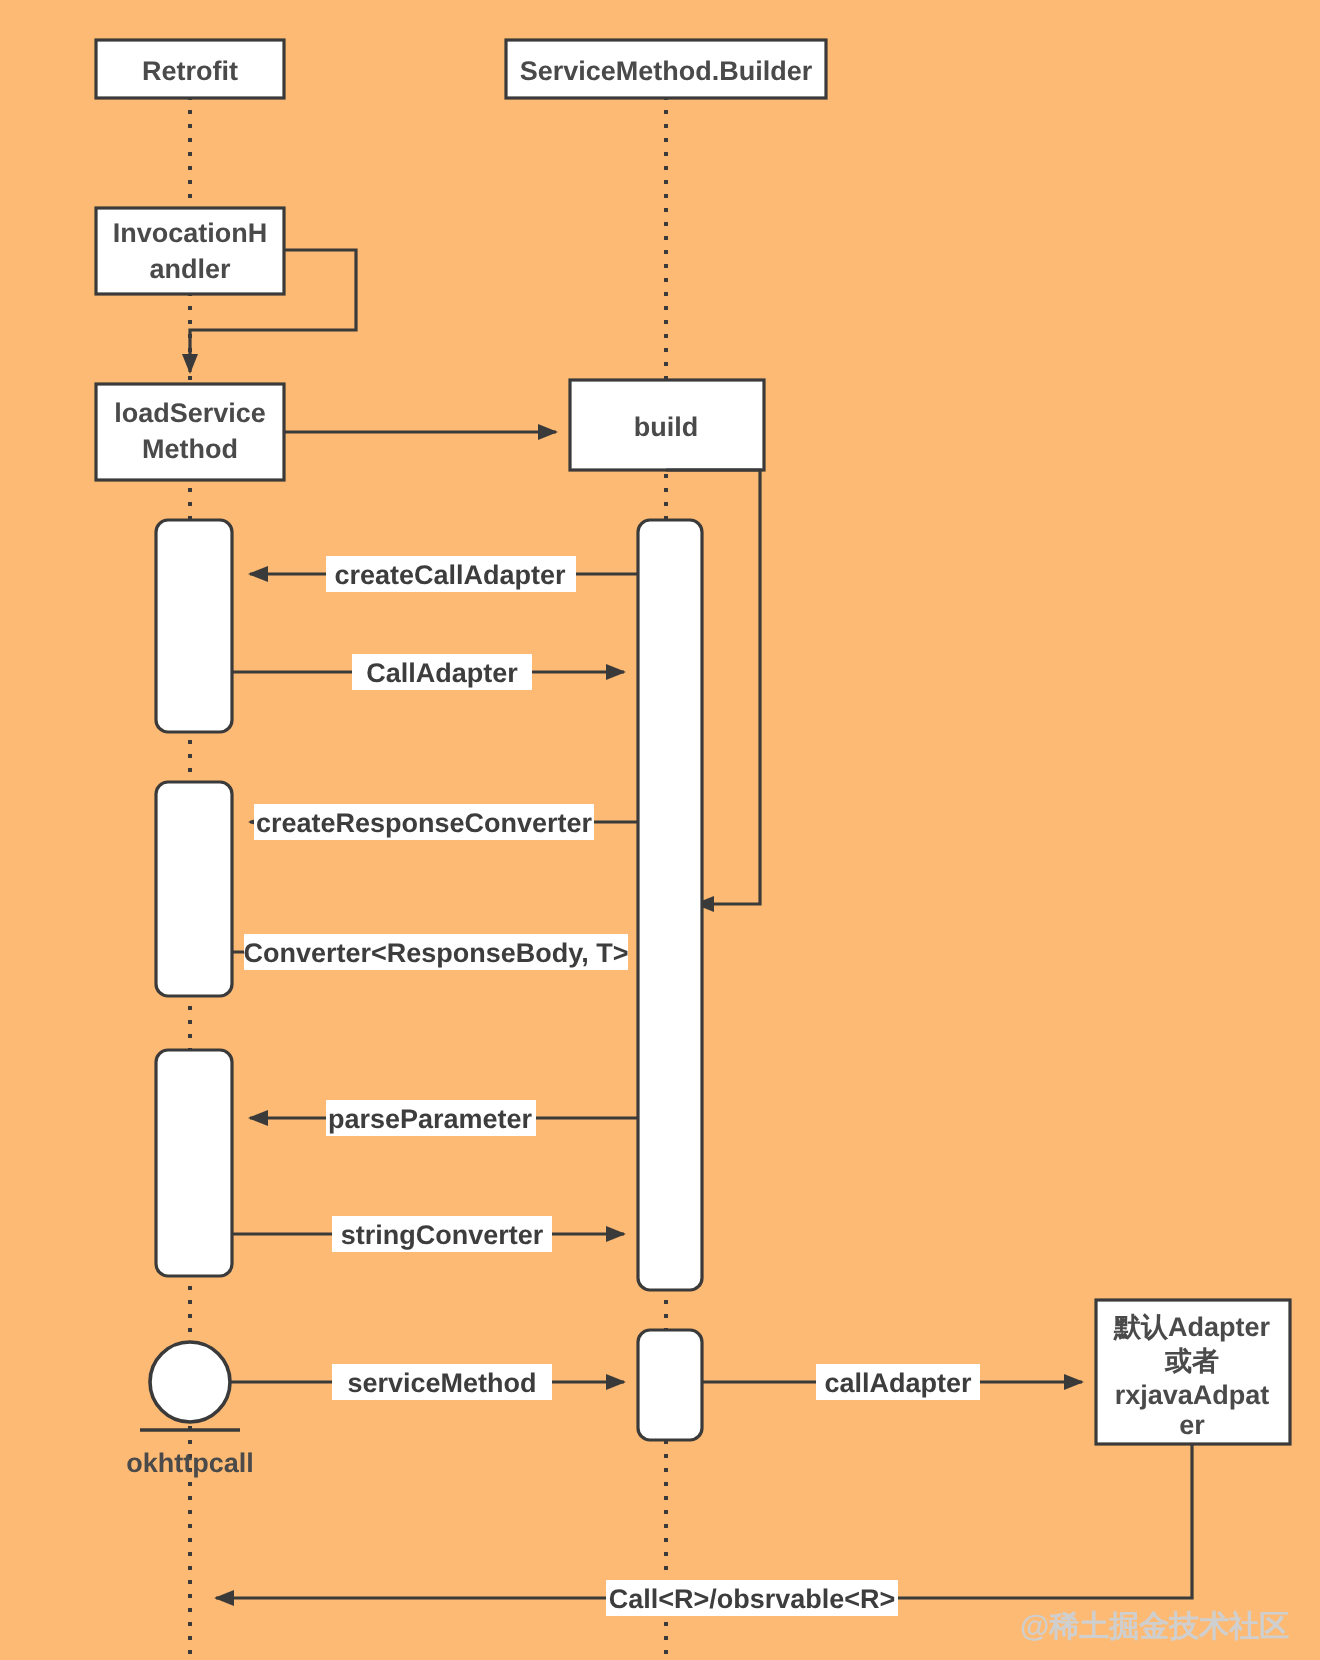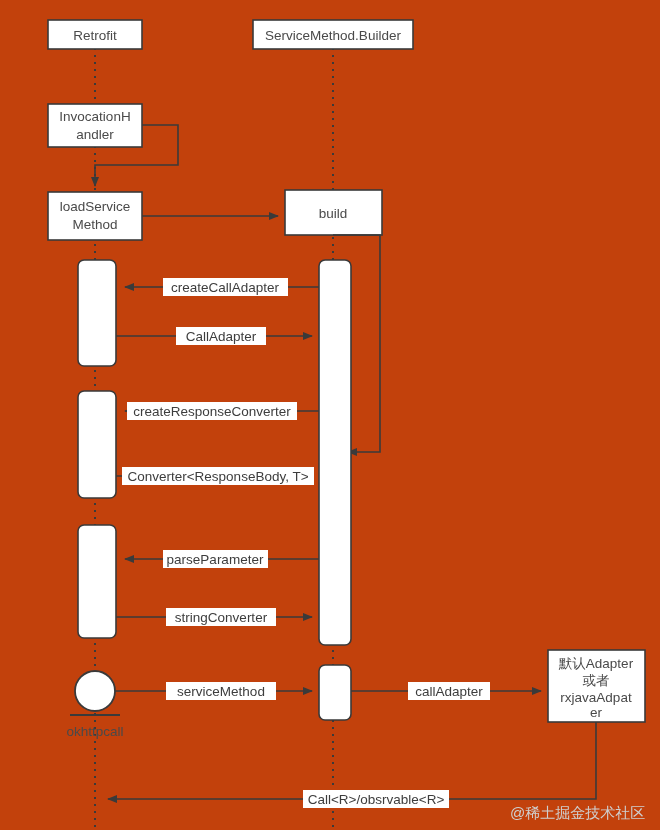--- a/index.html
+++ b/index.html
@@ -7,22 +7,23 @@
     padding: 0;
     background: #ffffff;
   }
   body {
     font-family: "Liberation Sans", sans-serif;
   }
   #diagram-root {
     position: relative;
     width: 660px;
     height: 830px;
-    background: #c2410c;
+    background: #fdba74;
     overflow: hidden;
+    font-weight: bold;
   }
   #diagram-svg {
     position: absolute;
     left: 0;
     top: 0;
   }
   .node-text {
     font-family: "Liberation Sans", sans-serif;
     font-size: 13.5px;
     fill: #4a4a4a;

